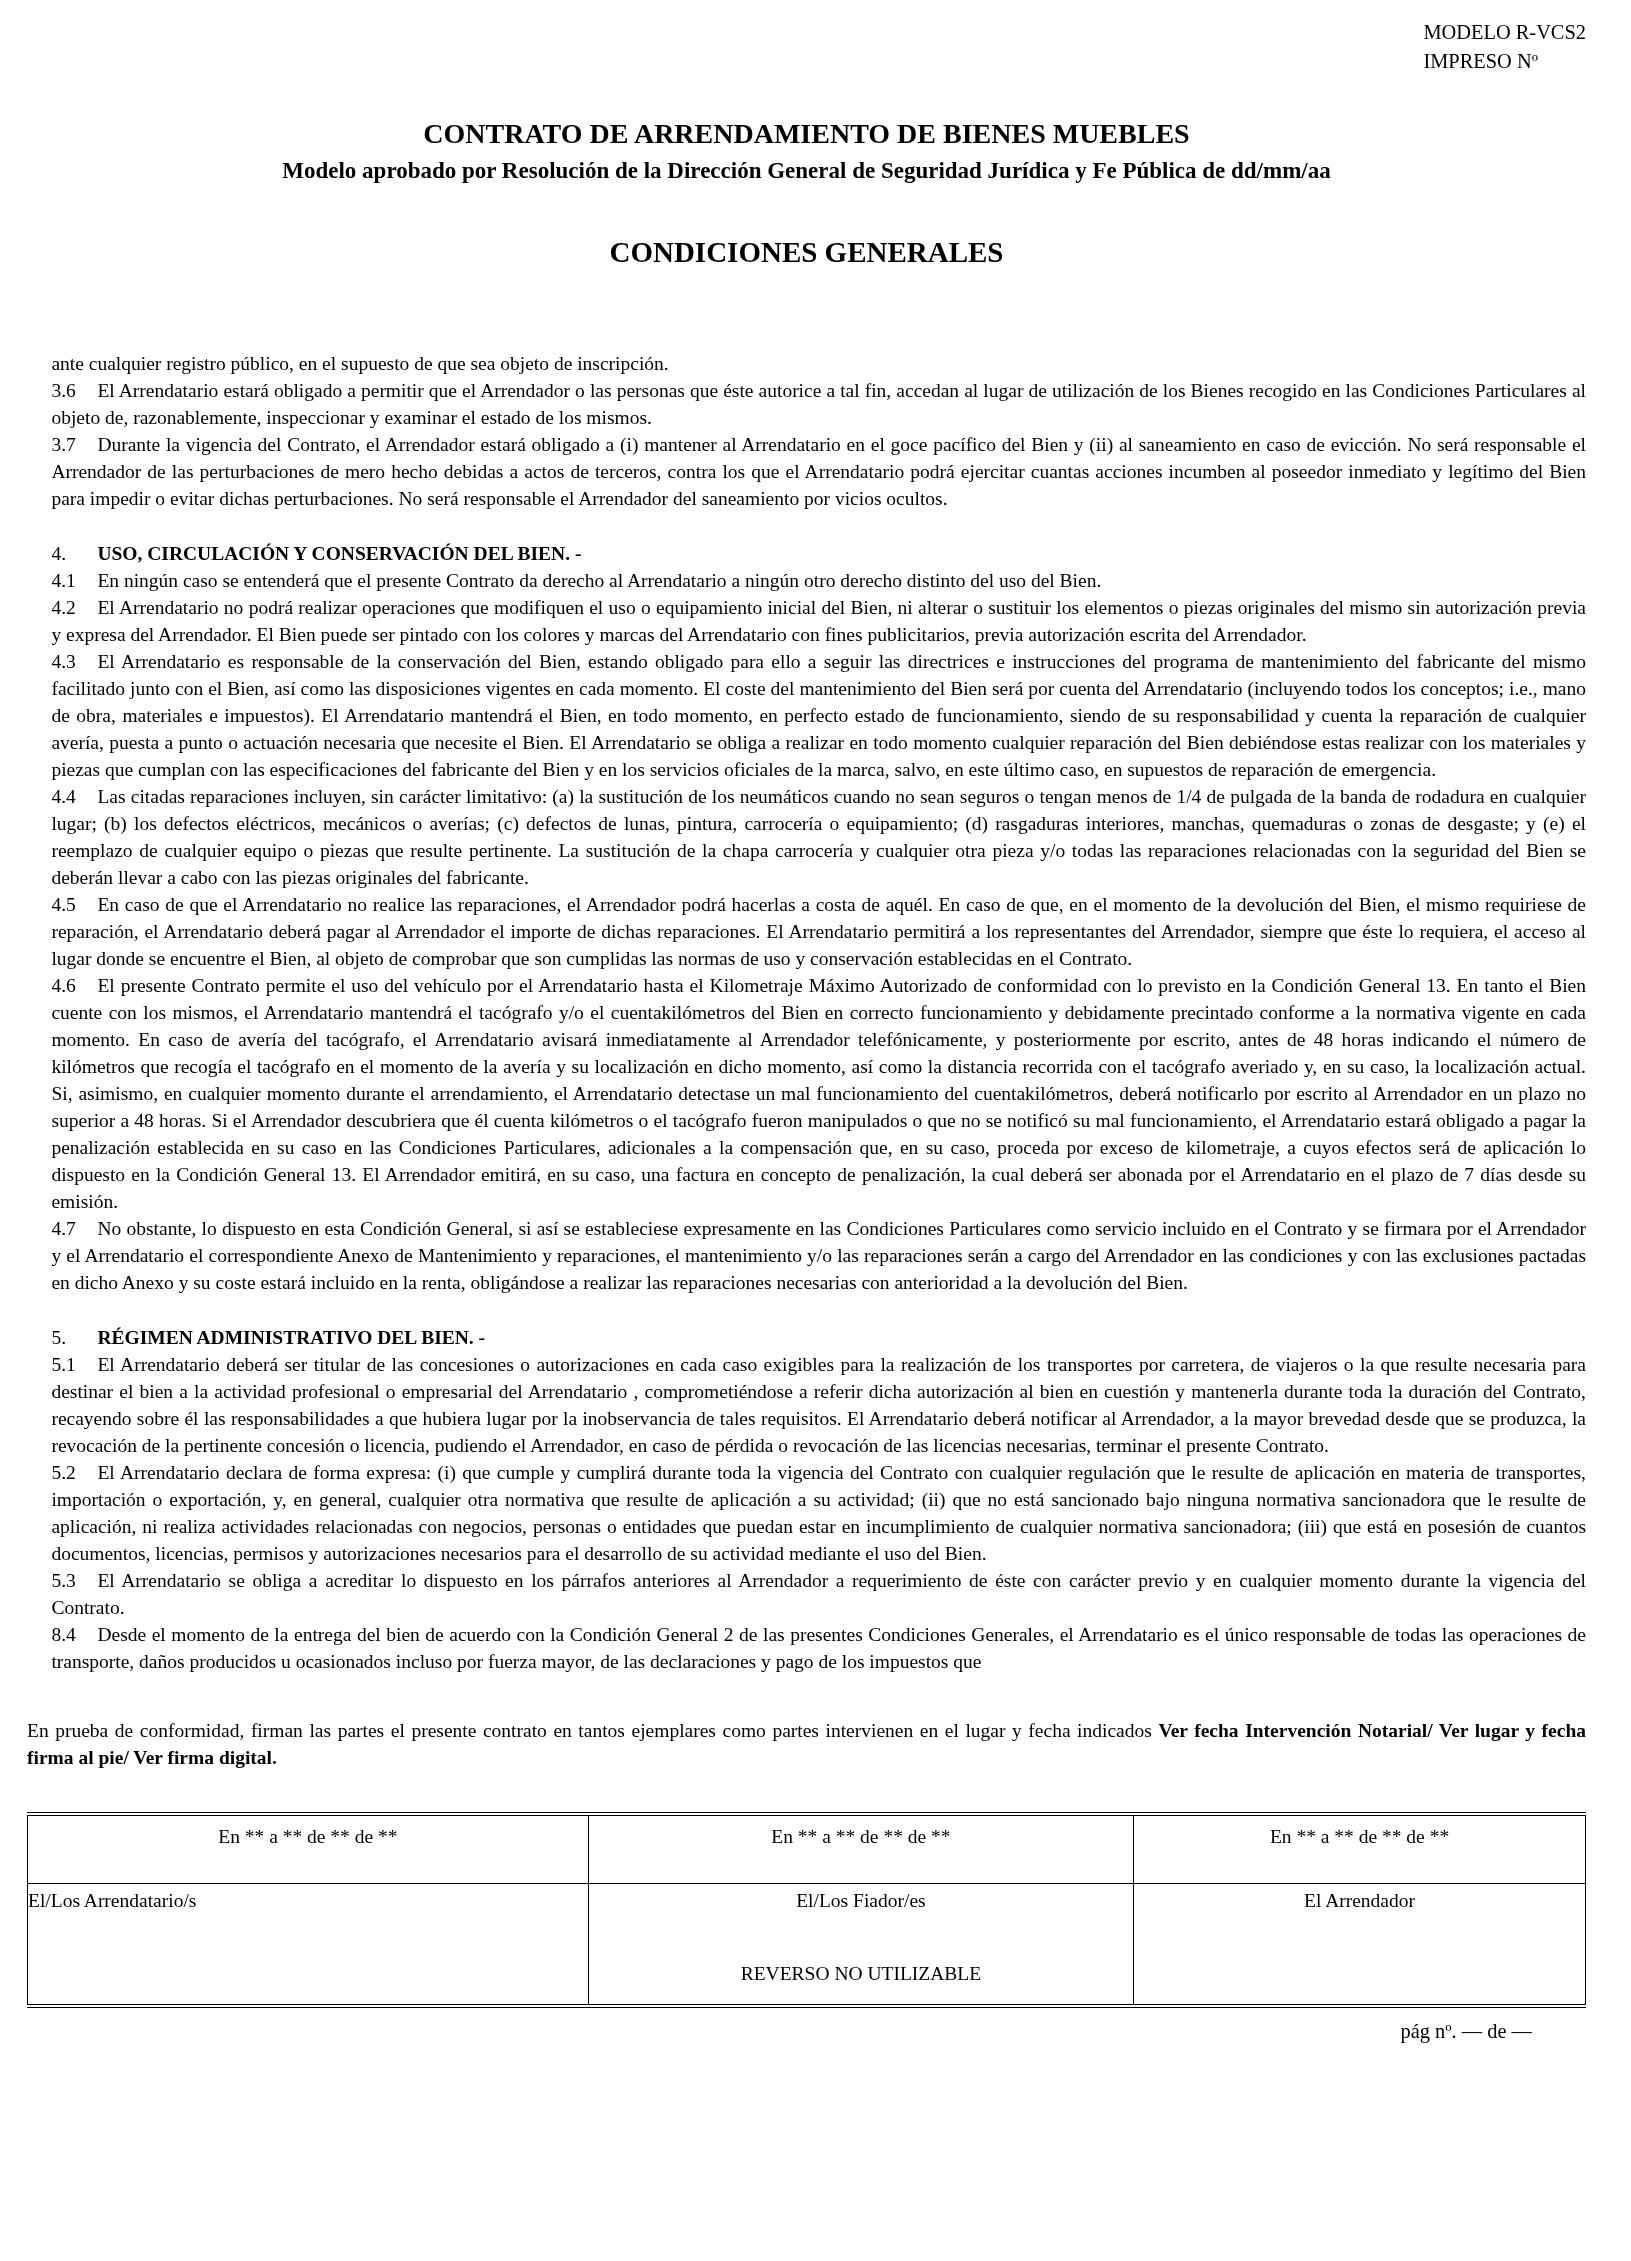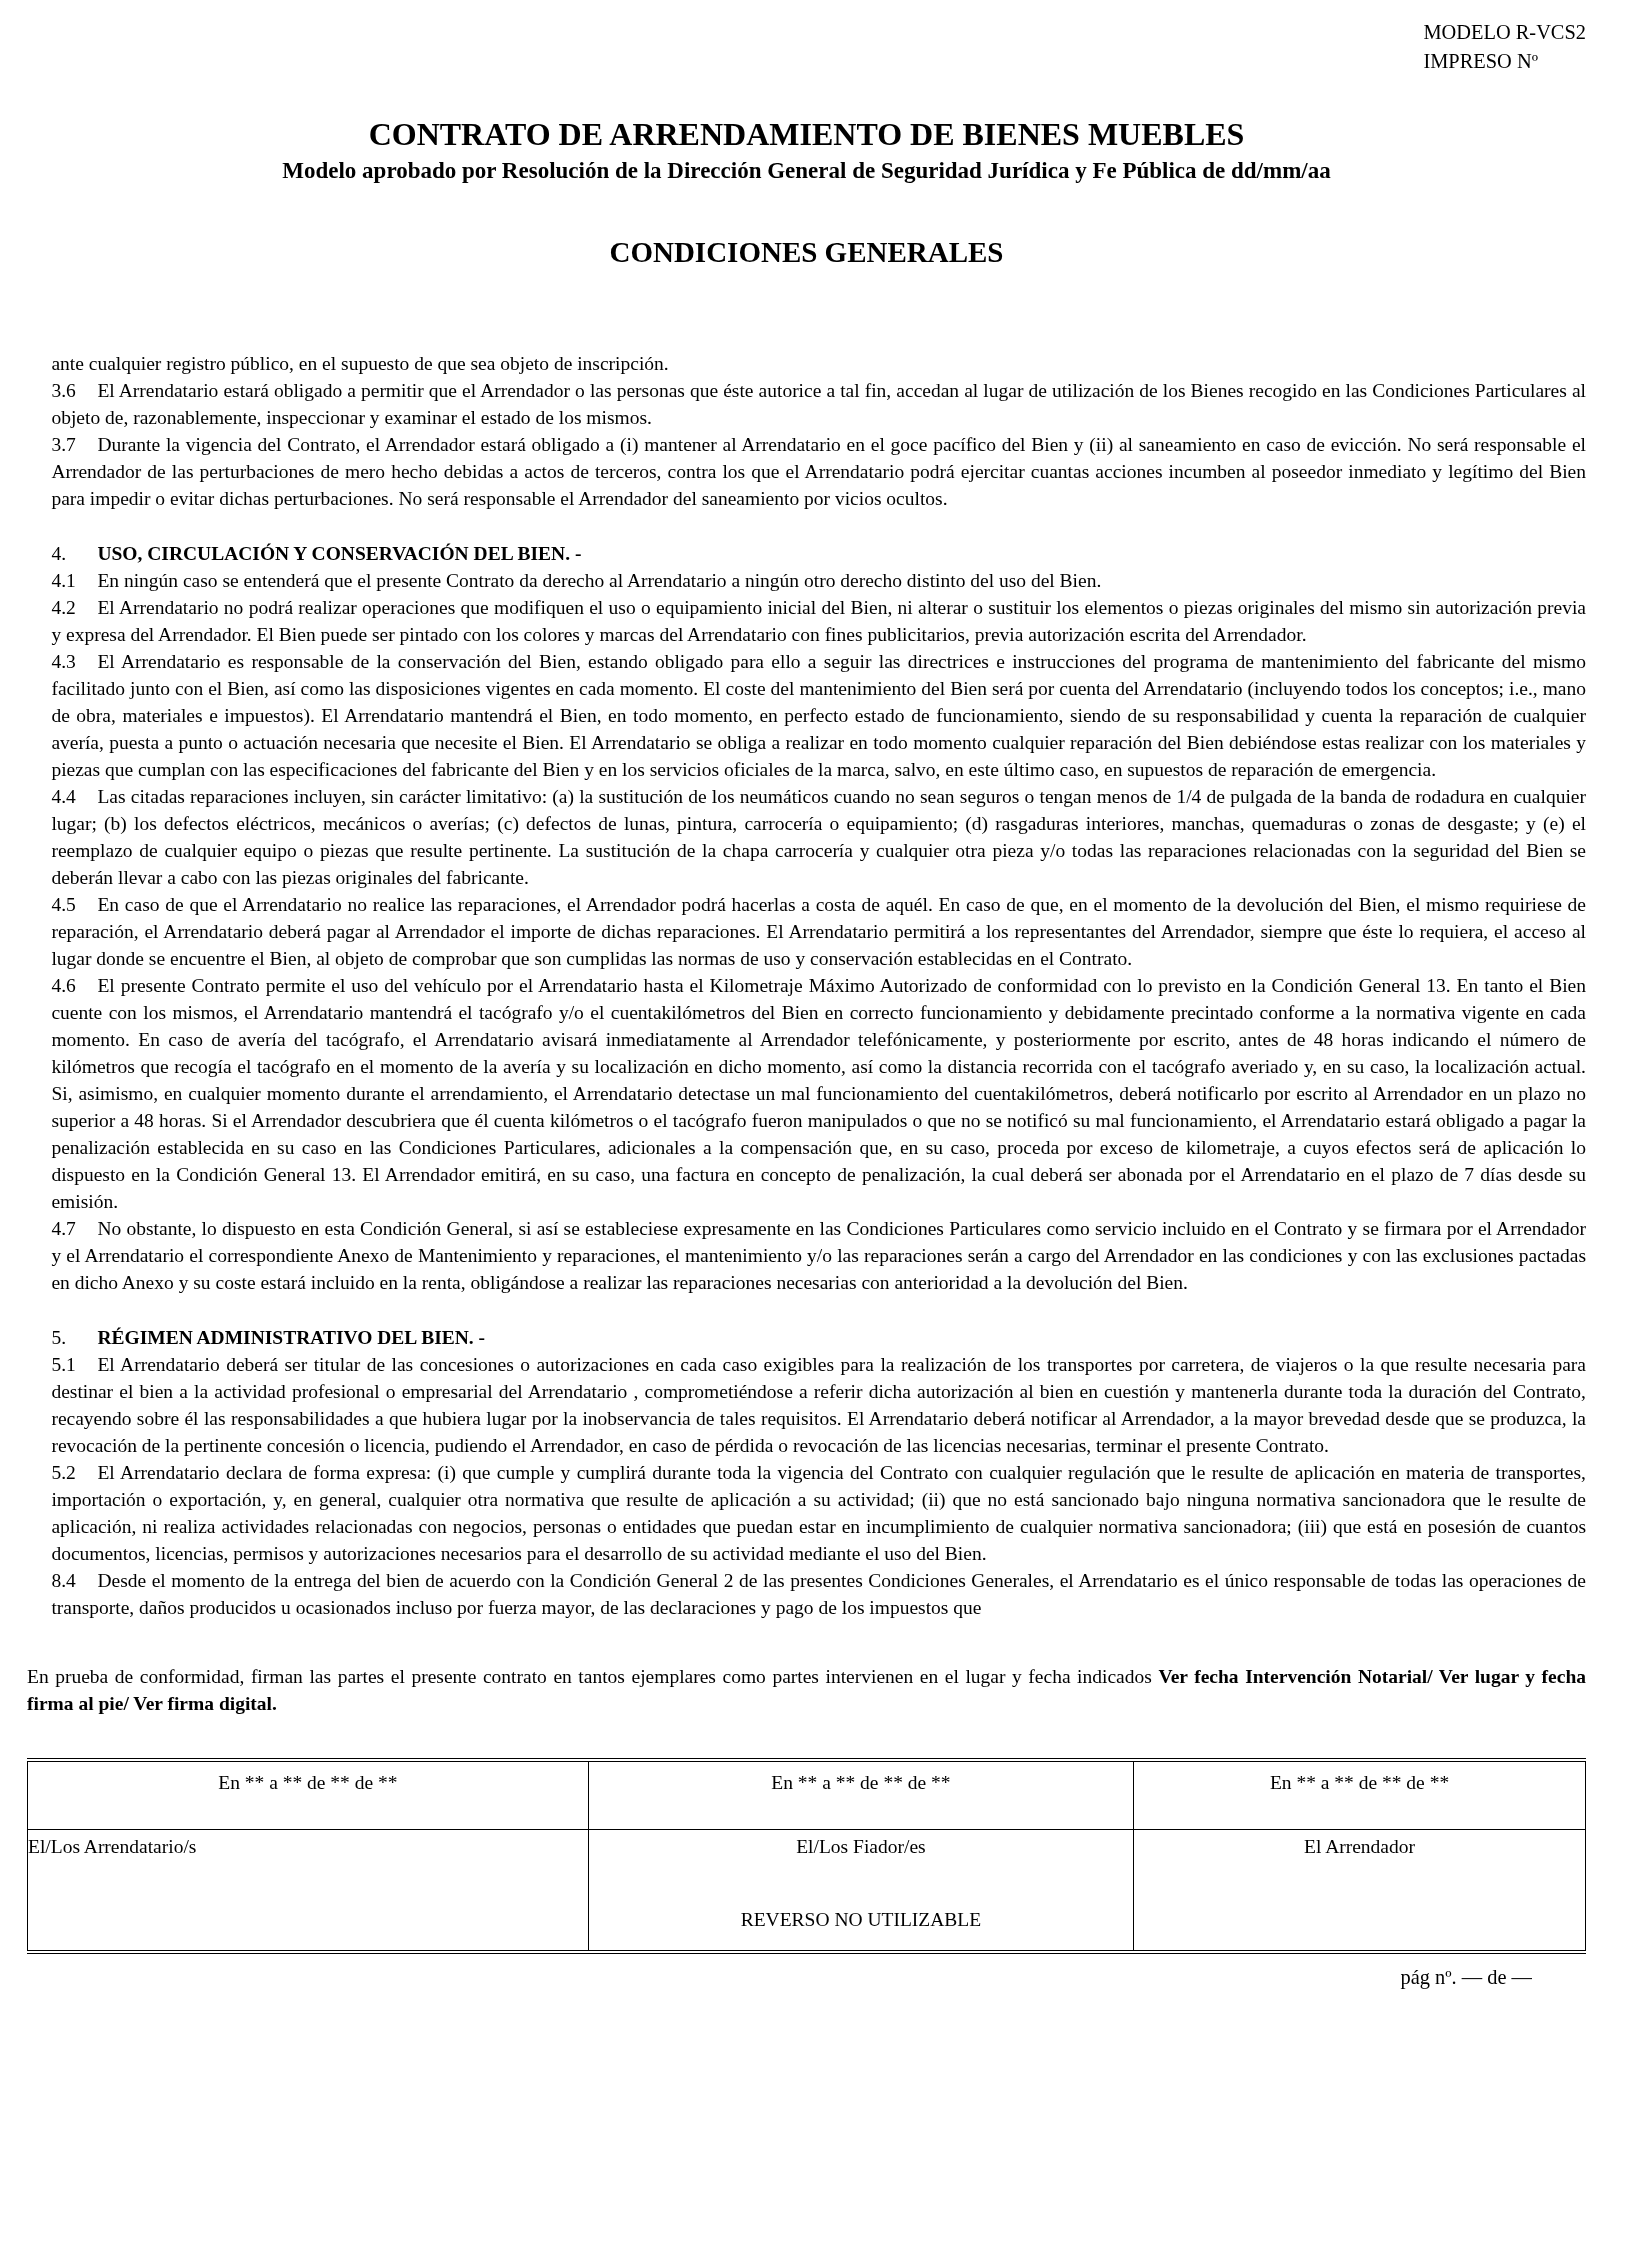--- a/index.html
+++ b/index.html
@@ -24,21 +24,21 @@
     justify-content: flex-end;
   }
   .top-right {
     text-align: left;
     font-size: 20.4px;
     line-height: 28.5px;
   }
   .title {
     text-align: center;
     font-weight: bold;
-    font-size: 32px;
+    font-size: 28px;
     line-height: 34px;
     margin-top: 42px;
   }
   .subtitle {
     text-align: center;
     font-weight: bold;
     font-size: 23px;
     line-height: 29px;
     margin-top: 4.9px;
   }
@@ -147,20 +147,21 @@
     <p class="clause"><span class="num">4.6</span><span>El presente Contrato permite el uso del vehículo por el Arrendatario hasta el Kilometraje Máximo Autorizado de conformidad con lo previsto en la Condición General 13. En tanto el Bien cuente con los mismos, el Arrendatario mantendrá el tacógrafo y/o el cuentakilómetros del Bien en correcto funcionamiento y debidamente precintado conforme a la normativa vigente en cada momento. En caso de avería del tacógrafo, el Arrendatario avisará inmediatamente al Arrendador telefónicamente, y posteriormente por escrito, antes de 48 horas indicando el número de kilómetros que recogía el tacógrafo en el momento de la avería y su localización en dicho momento, así como la distancia recorrida con el tacógrafo averiado y, en su caso, la localización actual. Si, asimismo, en cualquier momento durante el arrendamiento, el Arrendatario detectase un mal funcionamiento del cuentakilómetros, deberá notificarlo por escrito al Arrendador en un plazo no superior a 48 horas. Si el Arrendador descubriera que él cuenta kilómetros o el tacógrafo fueron manipulados o que no se notificó su mal funcionamiento, el Arrendatario estará obligado a pagar la penalización establecida en su caso en las Condiciones Particulares, adicionales a la compensación que, en su caso, proceda por exceso de kilometraje, a cuyos efectos será de aplicación lo dispuesto en la Condición General 13. El Arrendador emitirá, en su caso, una factura en concepto de penalización, la cual deberá ser abonada por el Arrendatario en el plazo de 7 días desde su emisión.</span></p>
 
     <p class="clause"><span class="num">4.7</span><span>No obstante, lo dispuesto en esta Condición General, si así se estableciese expresamente en las Condiciones Particulares como servicio incluido en el Contrato y se firmara por el Arrendador y el Arrendatario el correspondiente Anexo de Mantenimiento y reparaciones, el mantenimiento y/o las reparaciones serán a cargo del Arrendador en las condiciones y con las exclusiones pactadas en dicho Anexo y su coste estará incluido en la renta, obligándose a realizar las reparaciones necesarias con anterioridad a la devolución del Bien.</span></p>
 
     <p class="section-head"><span class="num">5.</span><span>RÉGIMEN ADMINISTRATIVO DEL BIEN. -</span></p>
 
     <p class="clause"><span class="num">5.1</span><span>El Arrendatario deberá ser titular de las concesiones o autorizaciones en cada caso exigibles para la realización de los transportes por carretera, de viajeros o la que resulte necesaria para destinar el bien a la actividad profesional o empresarial del Arrendatario , comprometiéndose a referir dicha autorización al bien en cuestión y mantenerla durante toda la duración del Contrato, recayendo sobre él las responsabilidades a que hubiera lugar por la inobservancia de tales requisitos. El Arrendatario deberá notificar al Arrendador, a la mayor brevedad desde que se produzca, la revocación de la pertinente concesión o licencia, pudiendo el Arrendador, en caso de pérdida o revocación de las licencias necesarias, terminar el presente Contrato.</span></p>
 
     <p class="clause"><span class="num">5.2</span><span>El Arrendatario declara de forma expresa: (i) que cumple y cumplirá durante toda la vigencia del Contrato con cualquier regulación que le resulte de aplicación en materia de transportes, importación o exportación, y, en general, cualquier otra normativa que resulte de aplicación a su actividad; (ii) que no está sancionado bajo ninguna normativa sancionadora que le resulte de aplicación, ni realiza actividades relacionadas con negocios, personas o entidades que puedan estar en incumplimiento de cualquier normativa sancionadora; (iii) que está en posesión de cuantos documentos, licencias, permisos y autorizaciones necesarios para el desarrollo de su actividad mediante el uso del Bien.</span></p>
 
+    <p class="clause"><span class="num">5.3</span><span>El Arrendatario se obliga a acreditar lo dispuesto en los párrafos anteriores al Arrendador a requerimiento de éste con carácter previo y en cualquier momento durante la vigencia del Contrato.</span></p>
 
     <p class="clause"><span class="num">8.4</span><span>Desde el momento de la entrega del bien de acuerdo con la Condición General 2 de las presentes Condiciones Generales, el Arrendatario es el único responsable de todas las operaciones de transporte, daños producidos u ocasionados incluso por fuerza mayor, de las declaraciones y pago de los impuestos que</span></p>
 
   </div>
 
   <p class="closing"><span>En prueba de conformidad, firman las partes el presente contrato en tantos ejemplares como partes intervienen en el lugar y fecha indicados </span><span class="bold">Ver fecha Intervención Notarial/ Ver lugar y fecha firma al pie/ Ver firma digital.</span></p>
 
   <table class="sig-table">
     <tbody>
         <tr class="date-row">

